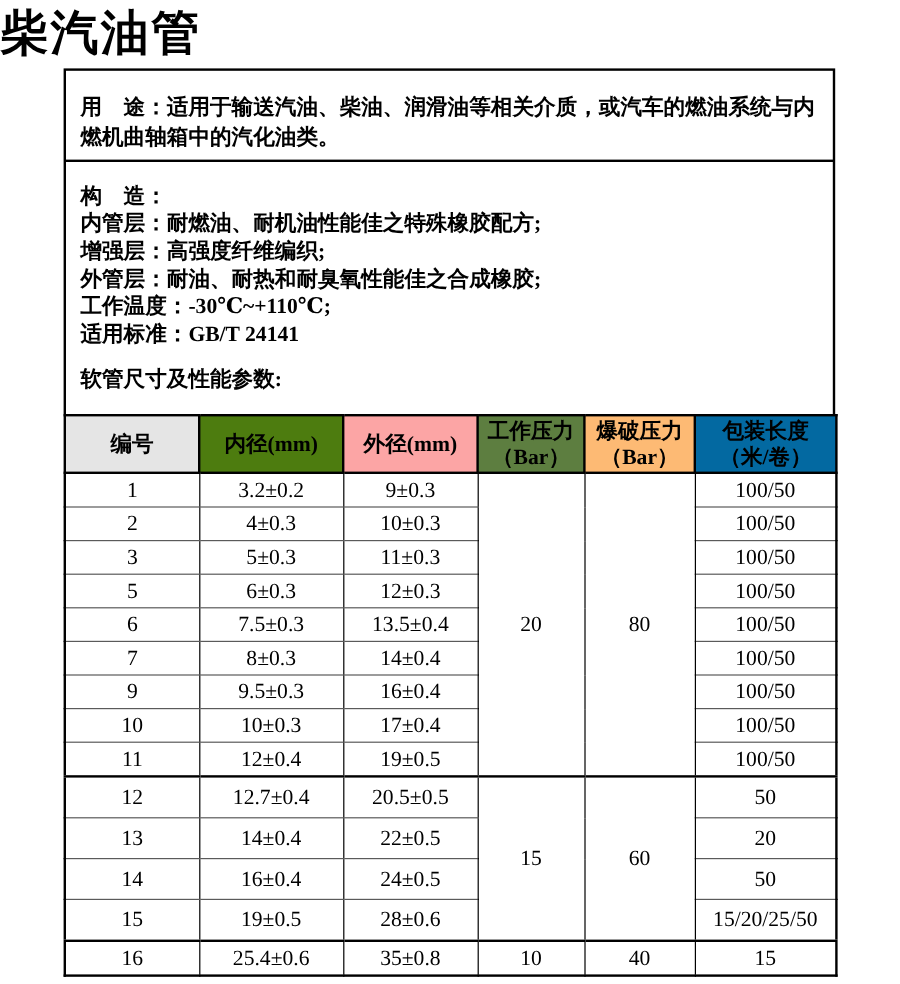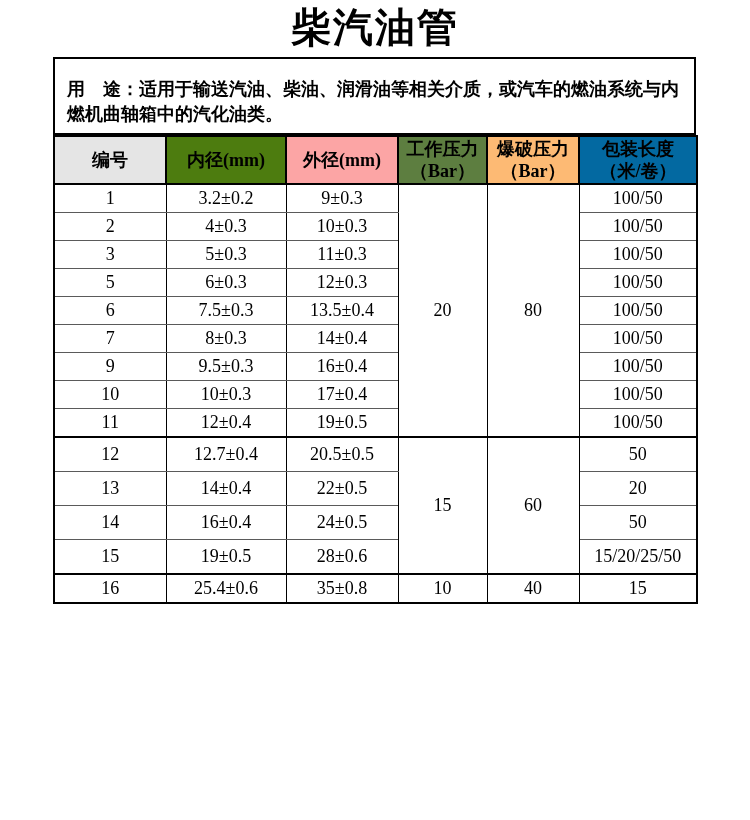--- a/index.html
+++ b/index.html
@@ -8,21 +8,20 @@
     background: #ffffff;
   }
   body {
     width: 750px;
     height: 820px;
     color: #000;
     font-family: "Liberation Serif", "DejaVu Serif", serif;
     overflow: hidden;
   }
   .page-title {
-    text-align: center;
     font-size: 40px;
     font-weight: bold;
     line-height: 48px;
     margin: 4px 0 5px 0;
     letter-spacing: 2px;
   }
   .content {
     margin-left: 53px;
     width: 643px;
     box-sizing: border-box;
@@ -88,20 +87,32 @@
 <body>
 
 <h1 class="page-title">柴汽油管</h1>
 
 <div class="content">
 
   <div class="box usage-box">
     <div>用　途：适用于输送汽油、柴油、润滑油等相关介质，或汽车的燃油系统与内燃机曲轴箱中的汽化油类。</div>
   </div>
 
+  <div class="box construction-box">
+    <div class="cons-heading">构　造：</div>
+    <div>
+        <div class="cons-line">内管层：耐燃油、耐机油性能佳之特殊橡胶配方;</div>
+        <div class="cons-line">增强层：高强度纤维编织;</div>
+        <div class="cons-line">外管层：耐油、耐热和耐臭氧性能佳之合成橡胶;</div>
+        <div class="cons-line">工作温度：-30℃~+110℃;</div>
+        <div class="cons-line">适用标准：GB/T 24141</div>
+      </div>
+    <div class="cons-spacer"></div>
+    <div class="table-caption">软管尺寸及性能参数:</div>
+  </div>
 
   <table class="spec-table">
     <colgroup>
       <col style="width:112px">
       <col style="width:120px">
       <col style="width:112px">
       <col style="width:89px">
       <col style="width:92px">
       <col style="width:118px">
     </colgroup>

